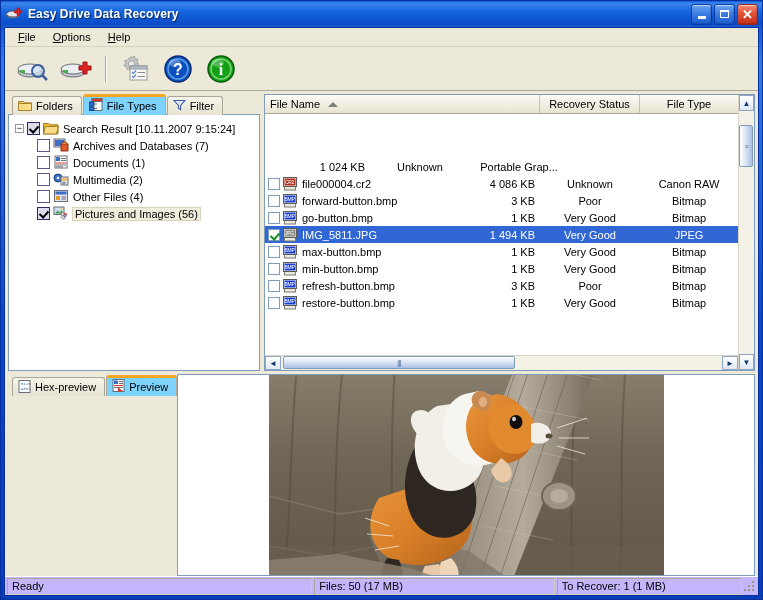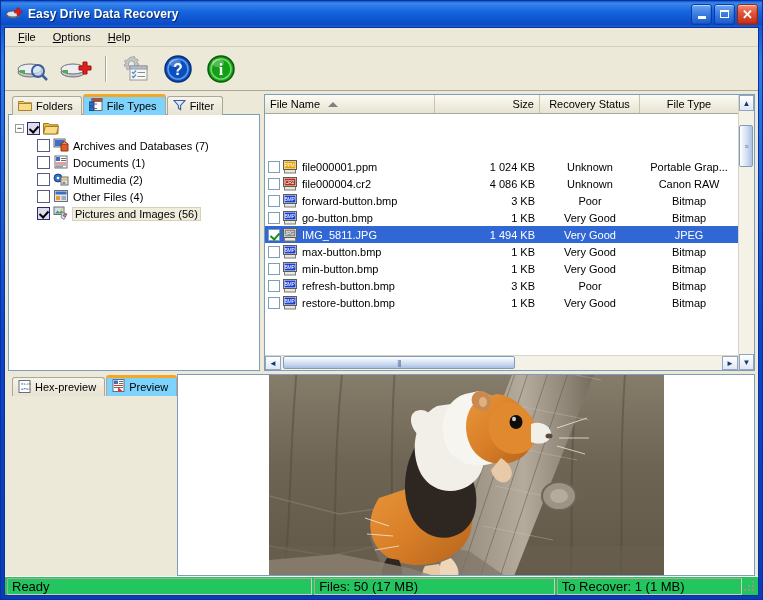--- a/index.html
+++ b/index.html
@@ -146,21 +146,21 @@
   .hsb-btn { width:16px;height:14px;background:linear-gradient(180deg,#fff,#dfe7f5);border:1px solid #8fa6c4;display:flex;align-items:center;justify-content:center; }
   .hsb-track{flex:1 1 auto;height:14px;position:relative;background:#f4f2e6;}
   .hsb-thumb{position:absolute;top:0;height:13px;background:linear-gradient(180deg,#fff,#cfdcf0 60%,#a9c0e4);border:1px solid #7f9db9;border-radius:2px;display:flex;align-items:center;justify-content:center;}
   .grip{font-size:7px;color:#5a78a8;letter-spacing:-1px;}
   .arw{font-size:8px;color:#123a6d;}
   
   .bottom-area { flex:1 1 auto; display:flex; flex-direction:row; padding:4px 3px 0 3px; min-height:0;justify-content:center; }
   .prev-body { flex:1 1 auto; background:#fff; border:1px solid #7f9db9; margin-top:-1px; display:flex; align-items:center; justify-content:center; overflow:hidden; }
   .photo { width:395px; height:258px; position:relative; overflow:hidden; background:#6d6354; }
   
-  .statusbar { flex:0 0 19px; height:19px; background:#22c55e; border-top:1px solid #fff; display:flex; align-items:center; font-size:13px; }
+  .statusbar { flex:0 0 19px; height:19px; background:#c4b5fd; border-top:1px solid #fff; display:flex; align-items:center; font-size:11px; }
   .sb-cell { height:17px; display:flex; align-items:center; padding:0 4px; border:1px solid #d0ccb8; border-top-color:#aca899; border-left-color:#aca899; margin:1px 0 1px 2px; }
   .sb-cell.s1 { flex:1 1 330px; }
   .sb-cell.s2 { flex:1 1 260px; }
   .sb-cell.s3 { flex:1 1 200px; }
   .grip-corner{width:14px;height:14px;margin-left:auto;margin-right:2px;position:relative;}
 </style>
 </head>
 <body>
 
 <div class="window">
@@ -284,20 +284,21 @@
           <div class="tree">
             <div class="tnode">
               <span class="exp">−</span>
               <span class="cb dark checked"></span>
               <span class="ico">
                 <svg width="16" height="14" viewBox="0 0 16 14">
                     <path d="M.5 2.5h5.2l1.2 1.3H15v9H.5z" fill="#f0b93c" stroke="#9b7a24"></path>
                     <path d="M2.2 5.5h13.3l-2 7.5H.5z" fill="#fbdc86" stroke="#9b7a24"></path>
                   </svg>
               </span>
+              <span class="tlabel">Search Result [10.11.2007 9:15:24]</span>
             </div>
 
             <div class="tnode tchild">
 
               <span class="cb"></span>
               <span class="ico">
                 <svg width="16" height="14" viewBox="0 0 16 14">
                     <rect x="1" y="1" width="11" height="8" fill="#d8dde6" stroke="#6b6e76"></rect>
                     <rect x="2" y="2" width="9" height="6" fill="#3b6ec4"></rect>
                     <path d="M8 6h7v7H8z" fill="#e05a2a" stroke="#8c3212"></path>
@@ -376,41 +377,29 @@
       <div class="pane right-pane">
         <div class="tabbody" style="margin-top:0; height:100%;">
           <div class="lv">
             <div style="display:flex; flex:1 1 auto; min-height:0;">
               <div style="display:flex;flex-direction:column;flex:1 1 auto;min-width:0;gap:44px;">
                 <div class="lv-head">
                   <div class="th c-name">
                     <span>File Name</span>
                     <span class="sortarrow"></span>
                   </div>
-                  <div class="th c-size">
-                      <span>Size</span>
-                    </div>
                   <div class="th c-stat">
                       <span>Recovery Status</span>
                     </div>
                   <div class="th c-type">
                       <span>File Type</span>
                     </div>
                 </div>
                 <div class="lv-rows" id="rows">
                     <div class="lv-row">
-                      <div class="cell c-name">
-                        <span class="rcb"></span>
-                        <span class="fico"><svg width="15" height="14" viewBox="0 0 15 14">
-                            <rect x="1.5" y="3" width="11" height="10" fill="#e9e7de" stroke="#7d7a70"></rect>
-                            <rect x="0.5" y="0.5" width="13" height="9" fill="#f7f6f1" stroke="#5e5b54"></rect>
-                            <rect x="1.5" y="1.5" width="11" height="7" fill="#e8a200"></rect>
-                          </svg><span class="tag" style="color:#fff">PPM</span></span>
-                        <span>file000001.ppm</span>
-                      </div>
                       <div class="cell c-size">1 024 KB</div>
                       <div class="cell c-stat">Unknown</div>
                       <div class="cell c-type">Portable Grap...</div>
                     </div>
                     <div class="lv-row">
                       <div class="cell c-name">
                         <span class="rcb"></span>
                         <span class="fico"><svg width="15" height="14" viewBox="0 0 15 14">
                             <rect x="1.5" y="3" width="11" height="10" fill="#e9e7de" stroke="#7d7a70"></rect>
                             <rect x="0.5" y="0.5" width="13" height="9" fill="#f7f6f1" stroke="#5e5b54"></rect>

